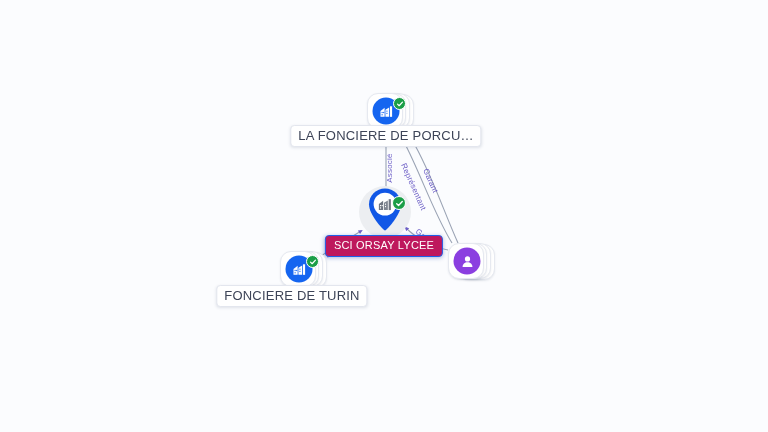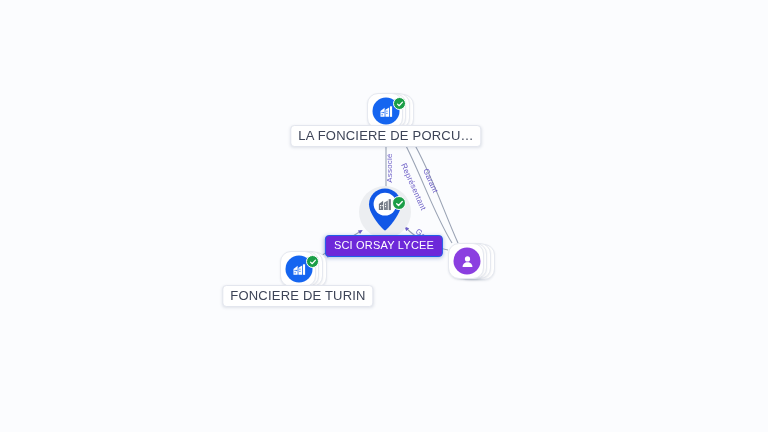--- a/index.html
+++ b/index.html
@@ -120,21 +120,21 @@
     letter-spacing: 0.2px;
     padding: 3px 7px 4px 7px;
     border-radius: 4px;
     background: #ffffff;
     color: #3d4457;
     border: 1px solid #e3e6ee;
     box-shadow: 0 1px 3px rgba(40,55,90,0.13);
     line-height: 1;
   }
   .node-label.selected {
-    background: #6d28d9;
+    background: #be185d;
     color: #ffffff;
     border-color: #1f5fe8;
     font-size: 11px;
     padding: 4px 8px 5px 8px;
     box-shadow: 0 1px 4px rgba(20,60,160,0.35);
   }
   .node-label.mixed-case {
     letter-spacing: 0.1px;
   }
 
@@ -261,21 +261,21 @@
           <rect x="11.9" y="14.0" width="1.5" height="1.8" fill="#1565f0"></rect>
         </svg>
       </div>
       <div class="badge-check" style="left:7px; top:-14px;">
         <svg width="8" height="8" viewBox="0 0 12 12" aria-hidden="true">
           <path d="M2.3 6.2 L4.7 8.6 L9.7 3.3" stroke="#ffffff" stroke-width="1.8" fill="none" stroke-linecap="round" stroke-linejoin="round"></path>
         </svg>
       </div>
     </div>
   </div>
-  <div class="node-label" style="left:298px; top:285px;">FONCIERE DE TURIN</div>
+  <div class="node-label" style="left:292px; top:285px;">FONCIERE DE TURIN</div>
 
   <div class="node" style="left:467px; top:261px;">
     <div class="node-visual" style="left:0; top:0; width:0; height:0;">
       <div class="deck">
         <i class="c3"></i>
           <i class="c2"></i>
           <i class="c1"></i>
           <i class="c0"></i>
       </div>
       <div class="circle-node person">

